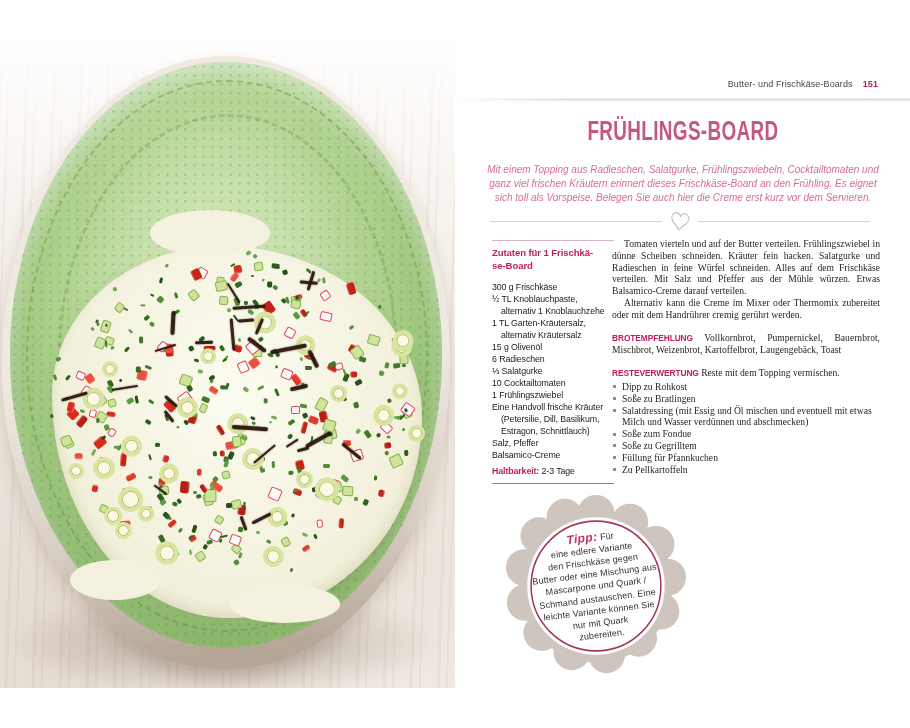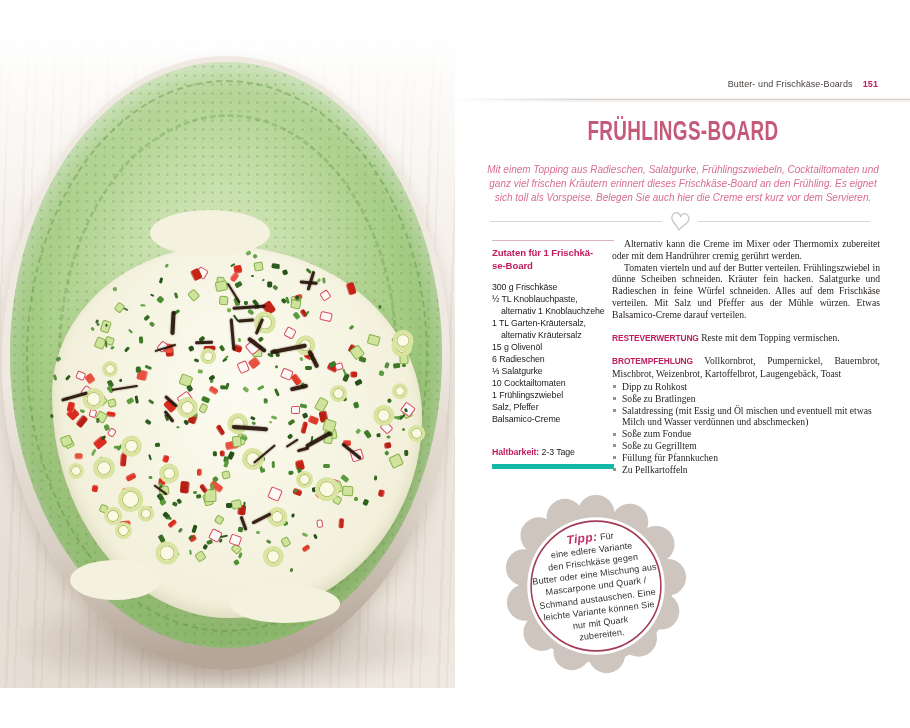--- a/index.html
+++ b/index.html
@@ -29,21 +29,21 @@
   .heart-divider svg { margin:0 6px; transform:rotate(7deg); }
 
   
   .ingredients { position:absolute; left:492px; top:240px; width:122px;
                  border-top:1px solid #d9b3bd; padding-top:5px;
                  font-size:8.8px; line-height:12px; letter-spacing:-.1px; color:#1d1a18; }
   .ing-heading { color:#c01d5e; font-weight:700; font-size:9.6px; line-height:13px; }
   .ing-heading span { display:block; }
   .ingredients ul { list-style:none; margin:9px 0 0 0; padding:0; }
   .ingredients li { padding-left:9px; text-indent:-9px; margin:0; }
-  .shelf-life { margin-top:21px; padding-bottom:6px; border-bottom:5px solid #14b8a6; }
+  .shelf-life { margin-top:4px; padding-bottom:6px; border-bottom:1px solid #14b8a6; }
   .shelf-life .lbl { color:#c01d5e; font-weight:700; }
 
   
   .instructions { position:absolute; left:612px; top:238px; width:268px;
                   font-family:"Liberation Serif", serif; font-size:9.6px; line-height:11.8px;
                   color:#2a2522; text-align:justify; }
   .instructions p { margin:0; }
   .lead { font-family:"Liberation Sans", sans-serif; font-weight:700; font-size:8.4px;
           letter-spacing:-.1px; color:#c01d5e; }
   .indented { text-indent:12px; }
@@ -532,37 +532,38 @@
     </div>
     <ul>
       <li>300 g Frischkäse</li>
       <li>½ TL Knoblauchpaste, alternativ 1 Knoblauchzehe</li>
       <li>1 TL Garten-Kräutersalz, alternativ Kräutersalz</li>
       <li>15 g Olivenöl</li>
       <li>6 Radieschen</li>
       <li>⅓ Salatgurke</li>
       <li>10 Cocktailtomaten</li>
       <li>1 Frühlingszwiebel</li>
+      <li>Eine Handvoll frische Kräuter (Petersilie, Dill, Basilikum, Estragon, Schnittlauch)</li>
       <li>Salz, Pfeffer</li>
       <li>Balsamico-Creme</li>
     </ul>
     <div class="shelf-life">
       <span class="lbl">Haltbarkeit:</span><span> 2-3 Tage</span>
     </div>
   </div>
 
   <div class="instructions">
+    <p class="indented">Tomaten vierteln und auf der Butter verteilen. Frühlingszwiebel in dünne Scheiben schneiden. Kräuter fein hacken. Salatgurke und Radieschen in feine Würfel schneiden. Alles auf dem Frischkäse verteilen. Mit Salz und Pfeffer aus der Mühle würzen. Etwas Balsamico-Creme darauf verteilen.</p>
     <p class="indented">Alternativ kann die Creme im Mixer oder Thermomix zubereitet oder mit dem Handrührer cremig gerührt werden.</p>
-    <p class="indented">Tomaten vierteln und auf der Butter verteilen. Frühlingszwiebel in dünne Scheiben schneiden. Kräuter fein hacken. Salatgurke und Radieschen in feine Würfel schneiden. Alles auf dem Frischkäse verteilen. Mit Salz und Pfeffer aus der Mühle würzen. Etwas Balsamico-Creme darauf verteilen.</p>
+
+    <p class="sec-gap"><span class="lead">BROTEMPFEHLUNG</span>
+      <span>Vollkornbrot, Pumpernickel, Bauernbrot, Mischbrot, Weizenbrot, Kartoffelbrot, Laugengebäck, Toast</span></p>
 
     <p class="sec-gap"><span class="lead">RESTEVERWERTUNG</span>
       <span>Reste mit dem Topping vermischen.</span></p>
-
-    <p class="sec-gap"><span class="lead">BROTEMPFEHLUNG</span>
-      <span>Vollkornbrot, Pumpernickel, Bauernbrot, Mischbrot, Weizenbrot, Kartoffelbrot, Laugengebäck, Toast</span></p>
     <ul class="leftover-list">
       <li>Dipp zu Rohkost</li>
       <li>Soße zu Bratlingen</li>
       <li>Salatdressing (mit Essig und Öl mischen und eventuell mit etwas Milch und Wasser verdünnen und abschmecken)</li>
       <li>Soße zum Fondue</li>
       <li>Soße zu Gegrilltem</li>
       <li>Füllung für Pfannkuchen</li>
       <li>Zu Pellkartoffeln</li>
     </ul>
   </div>

